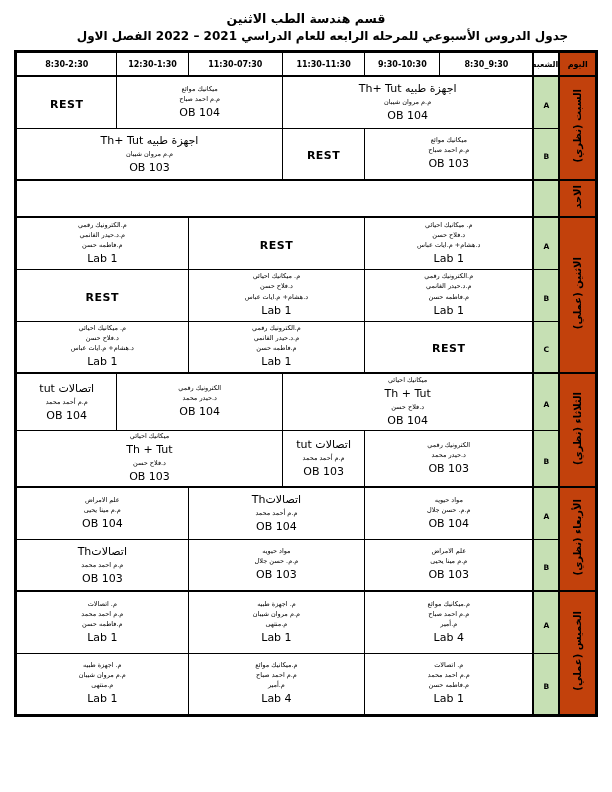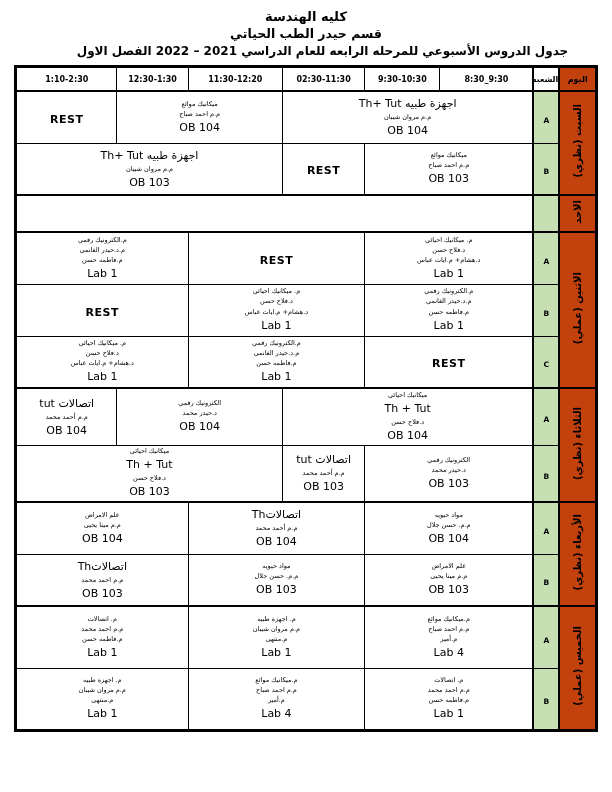--- a/index.html
+++ b/index.html
@@ -35,46 +35,45 @@
   .sec-letter{font-weight:bold;font-size:7.5px;}
   .cell-lines{font-size:6.5px;line-height:1.55;direction:rtl;}
   .cell-lines .ln{display:block;}
   .cell-lines .lt{font-weight:normal;font-size:11px;}
   .rest-txt{font-weight:bold;font-size:11px;letter-spacing:0.5px;direction:ltr;}
 </style>
 </head>
 <body>
 
 <div class="titles">
-  <div class="t1">كليه الهندسة</div>
-  <div class="t2">قسم حيدر الطب الحياتي</div>
+  <div class="t2">قسم هندسة الطب الاثنين</div>
   <div class="t3">جدول الدروس الأسبوعي للمرحله الرابعه للعام الدراسي 2021 – 2022 الفصل الاول</div>
 </div>
 
 <table class="sched">
   <colgroup>
     <col style="width:37px">
       <col style="width:26px">
     <col style="width:93px">
       <col style="width:75px">
       <col style="width:82px">
     <col style="width:94px">
       <col style="width:71px">
       <col style="width:101px">
   </colgroup>
   <tbody>
       <tr class="head-row">
         <td class="day-col">اليوم</td>
         <td class="sec-col">الشعبه</td>
         <td class="time-head">8:30_9:30</td>
         <td class="time-head">9:30-10:30</td>
-        <td class="time-head">02:30-11:30</td>
-        <td class="time-head">11:30-12:20</td>
+        <td class="time-head">11:30-11:30</td>
+        <td class="time-head">11:30-07:30</td>
         <td class="time-head">12:30-1:30</td>
-        <td class="time-head">1:10-2:30</td>
+        <td class="time-head">8:30-2:30</td>
       </tr>
       <tr class="day-start" style="height: 52px;">
         <td class="day-col" rowspan="2"><div class="day-label-text">السبت (نظري)</div></td>
         <td class="sec-col" style="background: rgb(198, 224, 180);"><span class="sec-letter">A</span></td>
         <td colspan="3">
           <div class="cell-lines">
             <span class="ln lt">اجهزة طبيه Th+ Tut</span>
             <span class="ln">م.م مروان شيبان</span>
             <span class="ln lt">OB 104</span>
           </div>

